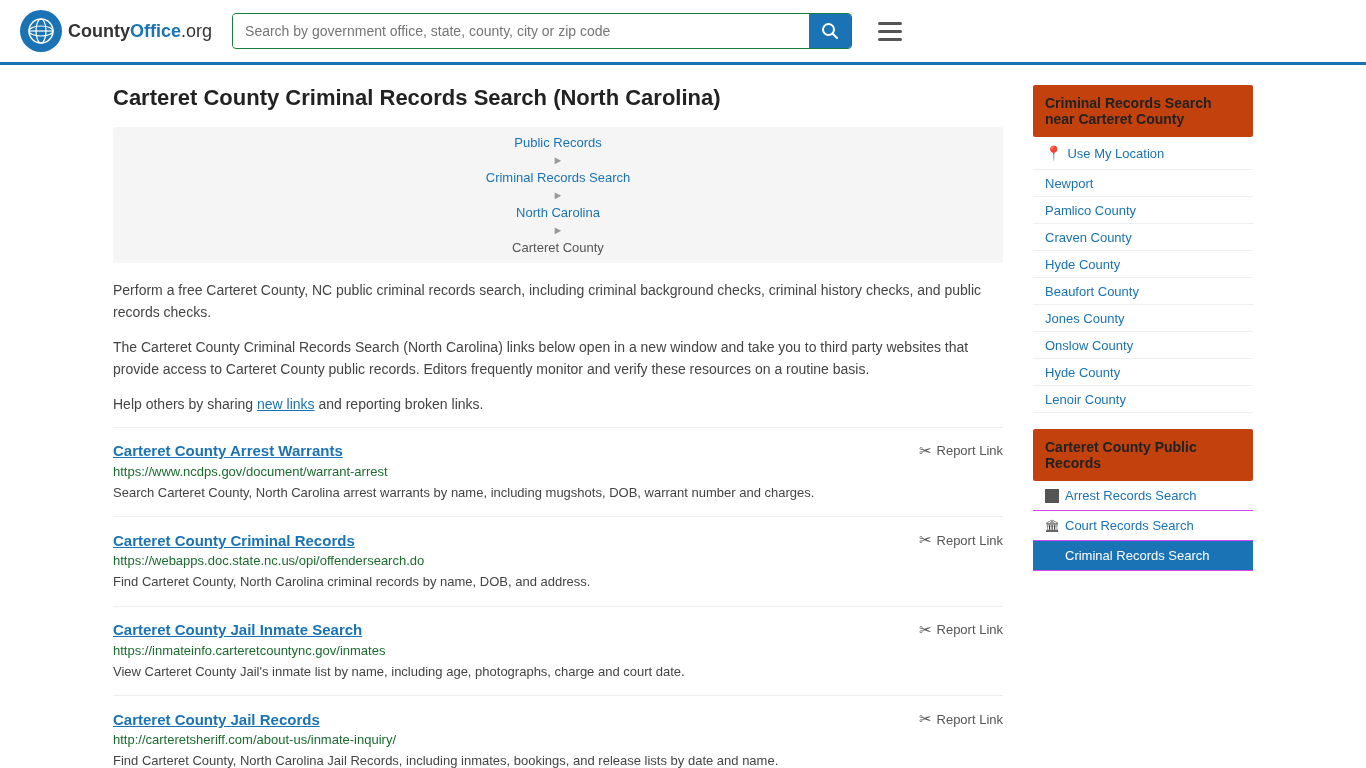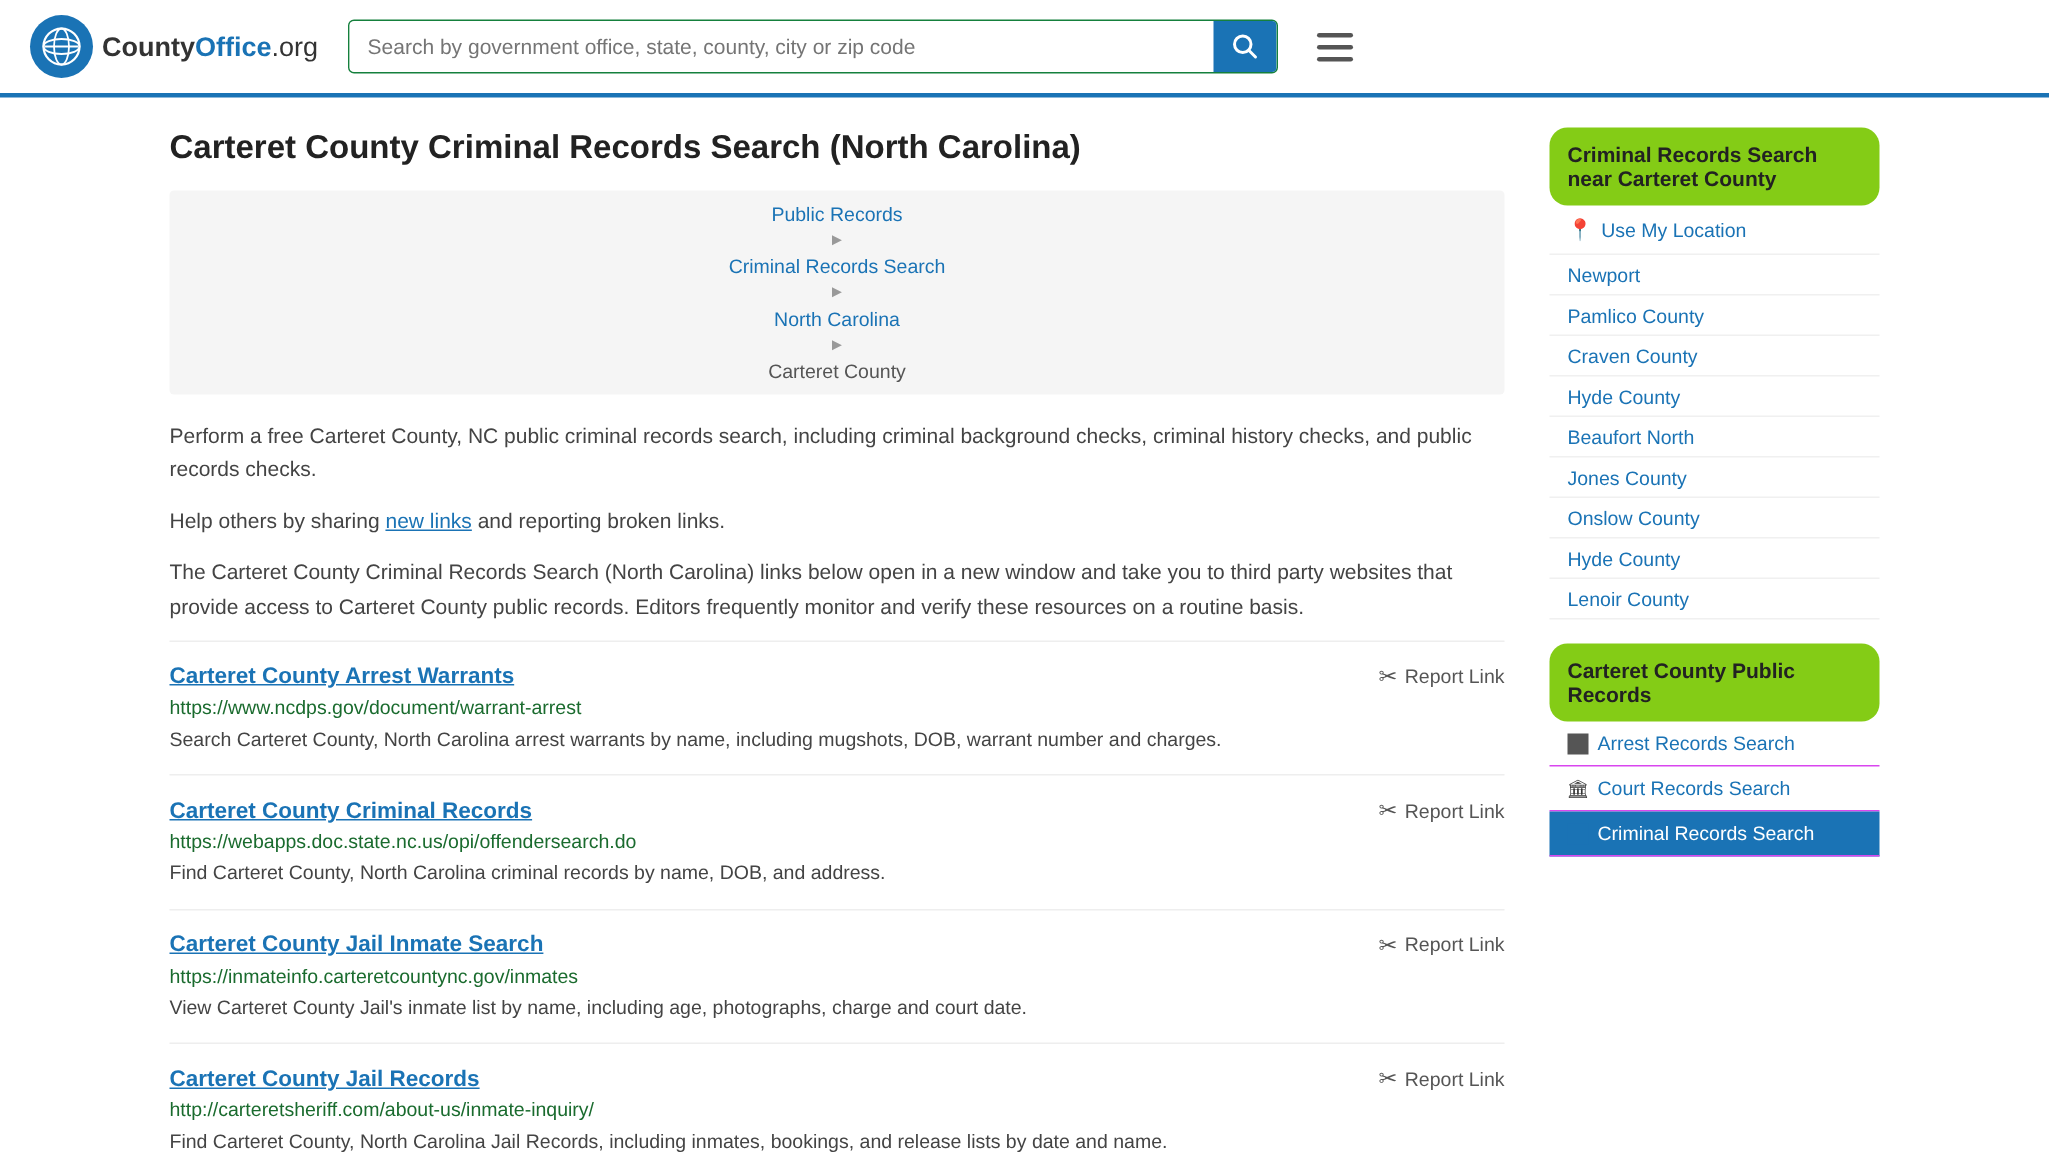--- a/index.html
+++ b/index.html
@@ -148,27 +148,27 @@
       color: #555;
       cursor: pointer;
       white-space: nowrap;
     }
     .report-link-icon { font-size: 15px; color: #555; }
     .record-url { color: #1a6b2e; font-size: 13px; margin-bottom: 4px; }
     .record-desc { font-size: 13px; color: #444; line-height: 1.5; }
 
     
     .sidebar-section-title {
-      background: #84cc16;
+      background: #c2410c;
       padding: 10px 12px;
       font-size: 14px;
       font-weight: bold;
       color: #222;
       margin-bottom: 0;
-      border-radius: 12px;
+      border-radius: 2px;
     }
     .sidebar-location-list { list-style: none; padding: 0; margin-bottom: 16px; }
     .sidebar-location-list li { padding: 5px 12px; border-bottom: 1px solid #f0f0f0; }
     .sidebar-location-list li:first-child { padding: 8px 12px; }
     .sidebar-location-list li a { color: #1a73b5; text-decoration: none; font-size: 13px; }
     .use-my-location {
       display: flex;
       align-items: center;
       gap: 5px;
       color: #1a73b5;
@@ -250,24 +250,24 @@
       <a href="#">Public Records</a>
       <span class="breadcrumb-sep">►</span>
       <a href="#">Criminal Records Search</a>
       <span class="breadcrumb-sep">►</span>
       <a href="#">North Carolina</a>
       <span class="breadcrumb-sep">►</span>
       <span>Carteret County</span>
     </nav>
 
     <p class="description">Perform a free Carteret County, NC public criminal records search, including criminal background checks, criminal history checks, and public records checks.</p>
+    <p class="description">The Carteret County Criminal Records Search (North Carolina) links below open in a new window and take you to third party websites that provide access to Carteret County public records. Editors frequently monitor and verify these resources on a routine basis.</p>
     <p class="description">
       <span>Help others by sharing </span><a href="#">new links</a><span> and reporting broken links.</span>
     </p>
-    <p class="description">The Carteret County Criminal Records Search (North Carolina) links below open in a new window and take you to third party websites that provide access to Carteret County public records. Editors frequently monitor and verify these resources on a routine basis.</p>
 
     <div>
 
       <div class="record-entry">
         <div class="record-header">
           <span class="record-title">Carteret County Arrest Warrants</span>
           <span class="report-link">
             <span class="report-link-icon">✂</span>
             <span>Report Link</span>
           </span>
@@ -331,21 +331,21 @@
       <li>
         <a href="#" class="use-my-location">
           <span class="location-pin">📍</span>
           <span>Use My Location</span>
         </a>
       </li>
       <li><a href="#">Newport</a></li>
       <li><a href="#">Pamlico County</a></li>
       <li><a href="#">Craven County</a></li>
       <li><a href="#">Hyde County</a></li>
-      <li><a href="#">Beaufort North</a></li>
+      <li><a href="#">Beaufort County</a></li>
       <li><a href="#">Jones County</a></li>
       <li><a href="#">Onslow County</a></li>
       <li><a href="#">Hyde County</a></li>
       <li><a href="#">Lenoir County</a></li>
     </ul>
 
     <div class="sidebar-section-title">Carteret County Public Records</div>
     <ul class="sidebar-public-list">
       <li>
         <span class="icon-square"></span>

